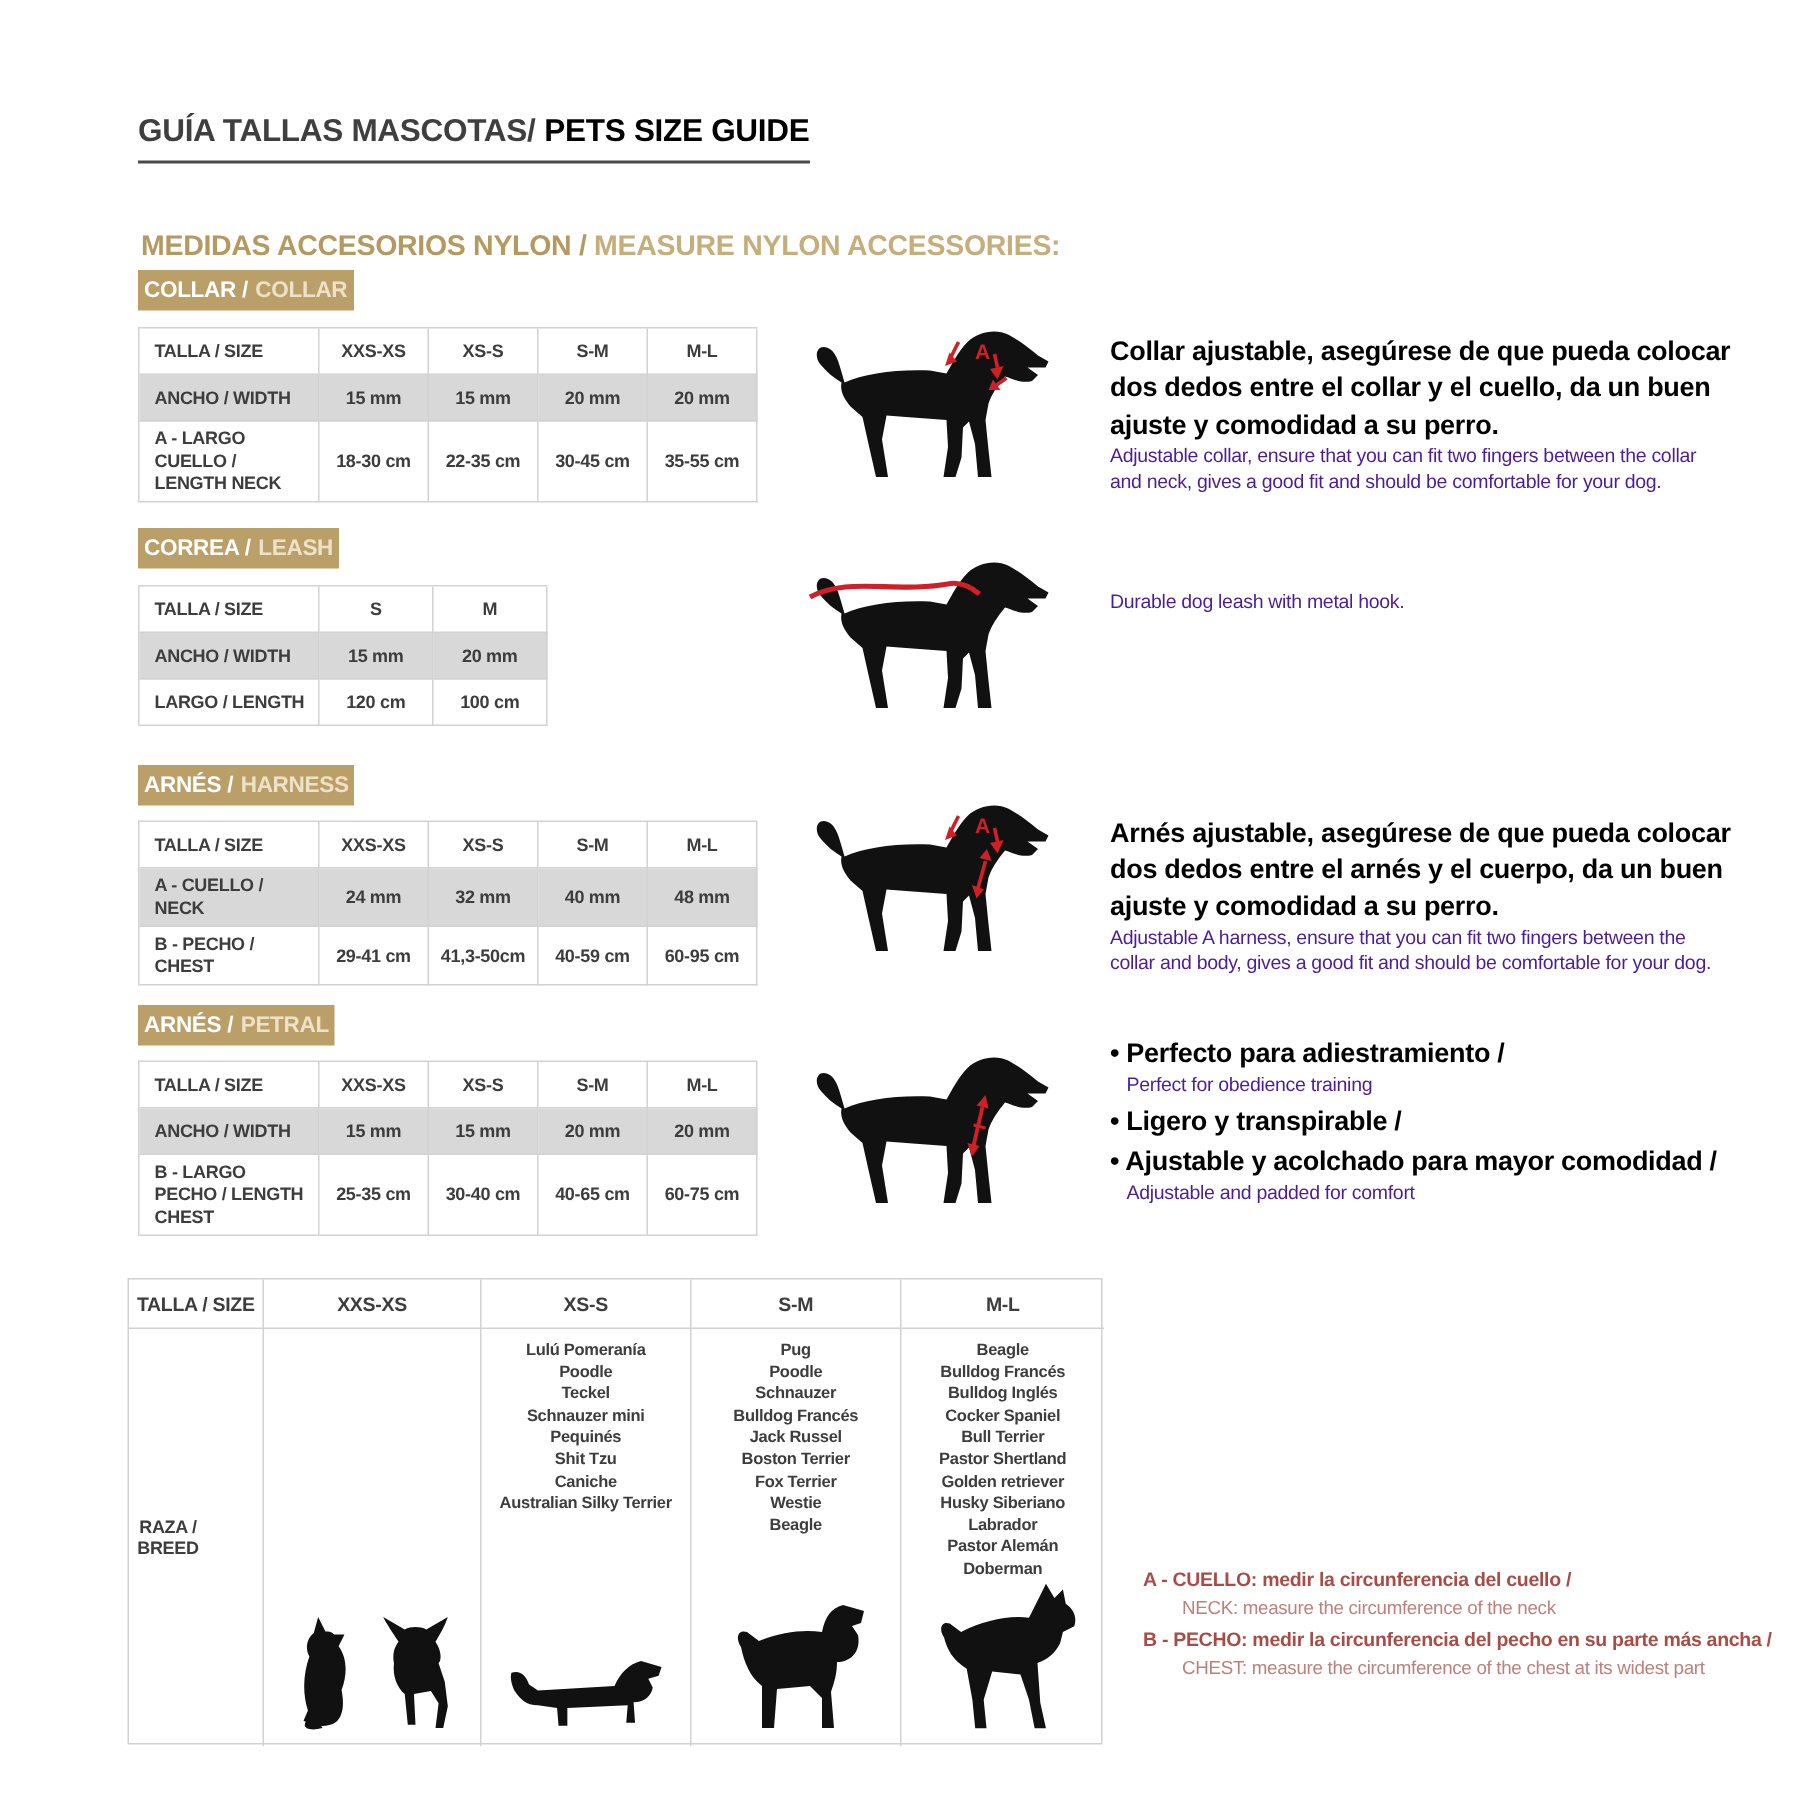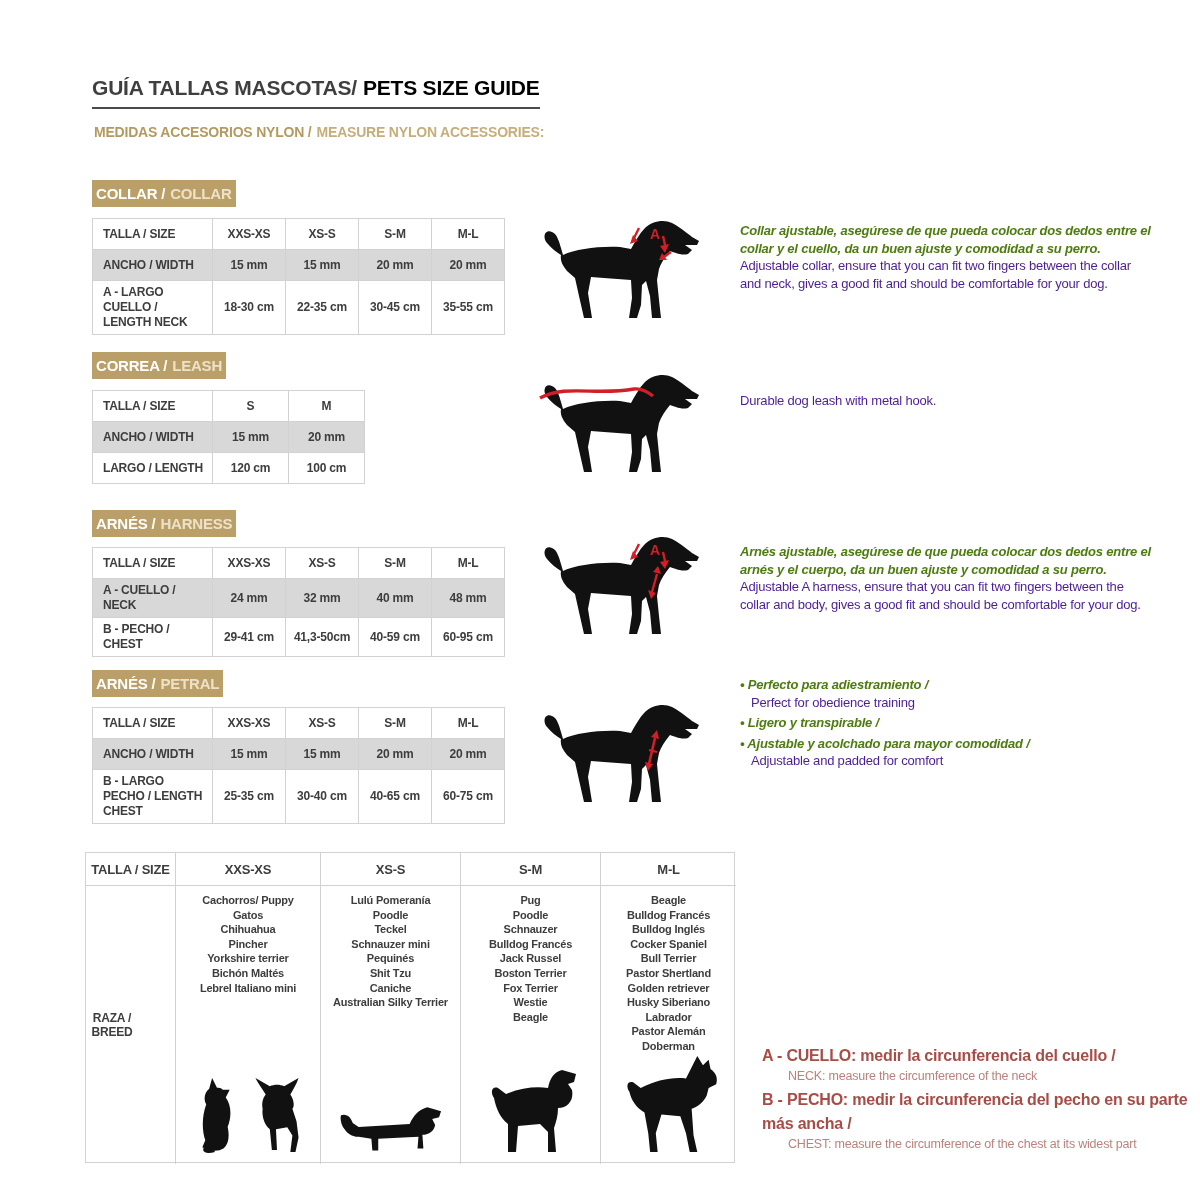--- a/index.html
+++ b/index.html
@@ -3,40 +3,40 @@
 <meta charset="utf-8">
 <style>
   html,body{margin:0;padding:0;background:#ffffff;}
   body{font-family:"Liberation Sans", sans-serif; color:#3d3d3d; -webkit-font-smoothing:antialiased;}
   .page{position:relative;width:1200px;height:1200px;background:#fff;overflow:hidden;letter-spacing:-0.2px;}
 
   
   .title{position:absolute;left:92px;top:76px;font-size:21px;font-weight:bold;color:#3f3f3f;
          border-bottom:2px solid #4a4a4a;padding-bottom:7px;}
   .title .lt{color:#000000;margin-left:6px;}
-  .subtitle{position:absolute;left:94px;top:124px;font-size:14px;font-weight:bold;color:#b49a60;}
+  .subtitle{position:absolute;left:94px;top:154px;font-size:19px;font-weight:bold;color:#b49a60;}
   .subtitle .lt{color:#c6ae7b;margin-left:5px;}
 
   
   .sec-head{position:absolute;left:92px;height:27px;line-height:27px;background:#bb9f68;color:#ffffff;
             font-size:15px;font-weight:bold;padding:0 4px;}
   .sec-head .lt{color:#ede2c8;margin-left:5px;font-weight:bold;}
 
   
   .stable{position:absolute;left:92px;display:grid;border-top:1px solid #d2d2d2;border-left:1px solid #d2d2d2;background:#fff;}
   .tcell{border-right:1px solid #d2d2d2;border-bottom:1px solid #d2d2d2;min-height:31px;
          display:flex;align-items:center;justify-content:center;font-size:12px;font-weight:bold;
          padding:4px 4px;box-sizing:border-box;text-align:center;line-height:1.25;}
   .tcell.lbl{justify-content:flex-start;text-align:left;padding-left:10px;}
   .tcell.shaded{background:#d8d8d8;}
 
   
   .desc{position:absolute;left:740px;width:414px;}
   .desc .pair{margin-bottom:2px;}
-  .desc .es{font-size:13px;font-weight:bold;color:#4d7c0f;line-height:1.35;font-style:italic;}
+  .desc .es{font-size:18px;font-weight:bold;color:#000000;line-height:1.35;}
   .desc .en{font-size:13px;color:#4c1d95;line-height:1.35;}
   .desc .pair.bullet{margin-bottom:3px;}
   .desc .pair.bullet .en{padding-left:11px;}
 
   
   .dogfig{position:absolute;}
   .red-mark{fill:#d01f26;}
   .red-line{stroke:#d01f26;fill:none;}
   .red-letter{font-family:"Liberation Sans",sans-serif;font-weight:bold;font-size:14px;fill:#d01f26;}
 
@@ -52,21 +52,21 @@
   .bt-label span{max-width:52px;}
   .breed-col{border-right:1px solid #d2d2d2;display:flex;flex-direction:column;box-sizing:border-box;}
   .breed-col:last-child{border-right:none;}
   .breeds{padding-top:7px;text-align:center;}
   .breeds div{font-size:11px;font-weight:bold;line-height:14.6px;}
   .fig{margin-top:auto;display:flex;justify-content:center;align-items:flex-end;gap:8px;padding-bottom:10px;}
 
   
   .notes{position:absolute;left:762px;top:1044px;width:430px;}
   .note{margin-bottom:3px;}
-  .note .nb{font-size:16px;font-weight:bold;color:#a84c46;line-height:1.45;}
+  .note .nb{font-size:13px;font-weight:bold;color:#a84c46;line-height:1.45;}
   .note .nn{font-size:12.5px;color:#bc817c;line-height:1.45;padding-left:26px;}
 </style>
 </head>
 <body>
 
 <div class="page">
 
   <svg width="0" height="0" style="position:absolute" aria-hidden="true">
     <defs>
       <path id="dog-main" d="M9,29 C4,23 7,15 14,18 C19,20 21,27 23,34 L25,41 C38,35 60,32 82,33 L93,35 C97,28 101,20 107,14 C114,7 126,5 134,9 C140,12 148,18 154,23 L161,27 L159,31 L147,31 L154,36 L150,40 C143,42 136,38 132,37 C127,43 123,49 121,55 L119,66 L121,86 L123,104 L114,104 L112,82 L108,67 L104,71 L103,91 L99,104 L91,104 L94,84 L93,66 L66,64 L53,63 L50,79 L54,104 L46,104 L41,82 L37,64 L29,57 C24,51 22,46 23,41 C18,38 13,34 9,29 Z"></path>
@@ -203,21 +203,21 @@
       <div class="pair">
         <div class="en">Durable dog leash with metal hook.</div>
       </div>
     </div>
   <div class="desc" style="top:543px">
       <div class="pair">
         <div class="es">Arnés ajustable, asegúrese de que pueda colocar dos dedos entre el arnés y el cuerpo, da un buen ajuste y comodidad a su perro.</div>
         <div class="en">Adjustable A harness, ensure that you can fit two fingers between the collar and body, gives a good fit and should be comfortable for your dog.</div>
       </div>
     </div>
-  <div class="desc" style="top:676px">
+  <div class="desc" style="top:690px">
       <div class="pair bullet">
         <div class="es">• Perfecto para adiestramiento /</div>
         <div class="en">Perfect for obedience training</div>
       </div>
       <div class="pair bullet">
         <div class="es">• Ligero y transpirable /</div>
       </div>
       <div class="pair bullet">
         <div class="es">• Ajustable y acolchado para mayor comodidad /</div>
         <div class="en">Adjustable and padded for comfort</div>
@@ -231,29 +231,20 @@
       <div class="hcell">XS-S</div>
       <div class="hcell">S-M</div>
       <div class="hcell">M-L</div>
     </div>
     <div class="bt-body" id="bt-body">
       <div class="bt-label">
           <span>RAZA / BREED</span>
         </div>
 
     <div class="breed-col">
-          <div class="breeds">
-            <div>Cachorros/ Puppy</div>
-            <div>Gatos</div>
-            <div>Chihuahua</div>
-            <div>Pincher</div>
-            <div>Yorkshire terrier</div>
-            <div>Bichón Maltés</div>
-            <div>Lebrel Italiano mini</div>
-          </div>
           <div class="fig">
             <svg width="50" height="78" viewBox="0 0 34 80">
               <use href="#cat-sil" fill="#111111"></use>
             </svg>
             <svg width="56" height="78" viewBox="0 0 54 76">
               <use href="#chihuahua-sil" fill="#111111"></use>
             </svg>
           </div>
         </div>
         <div class="breed-col">

